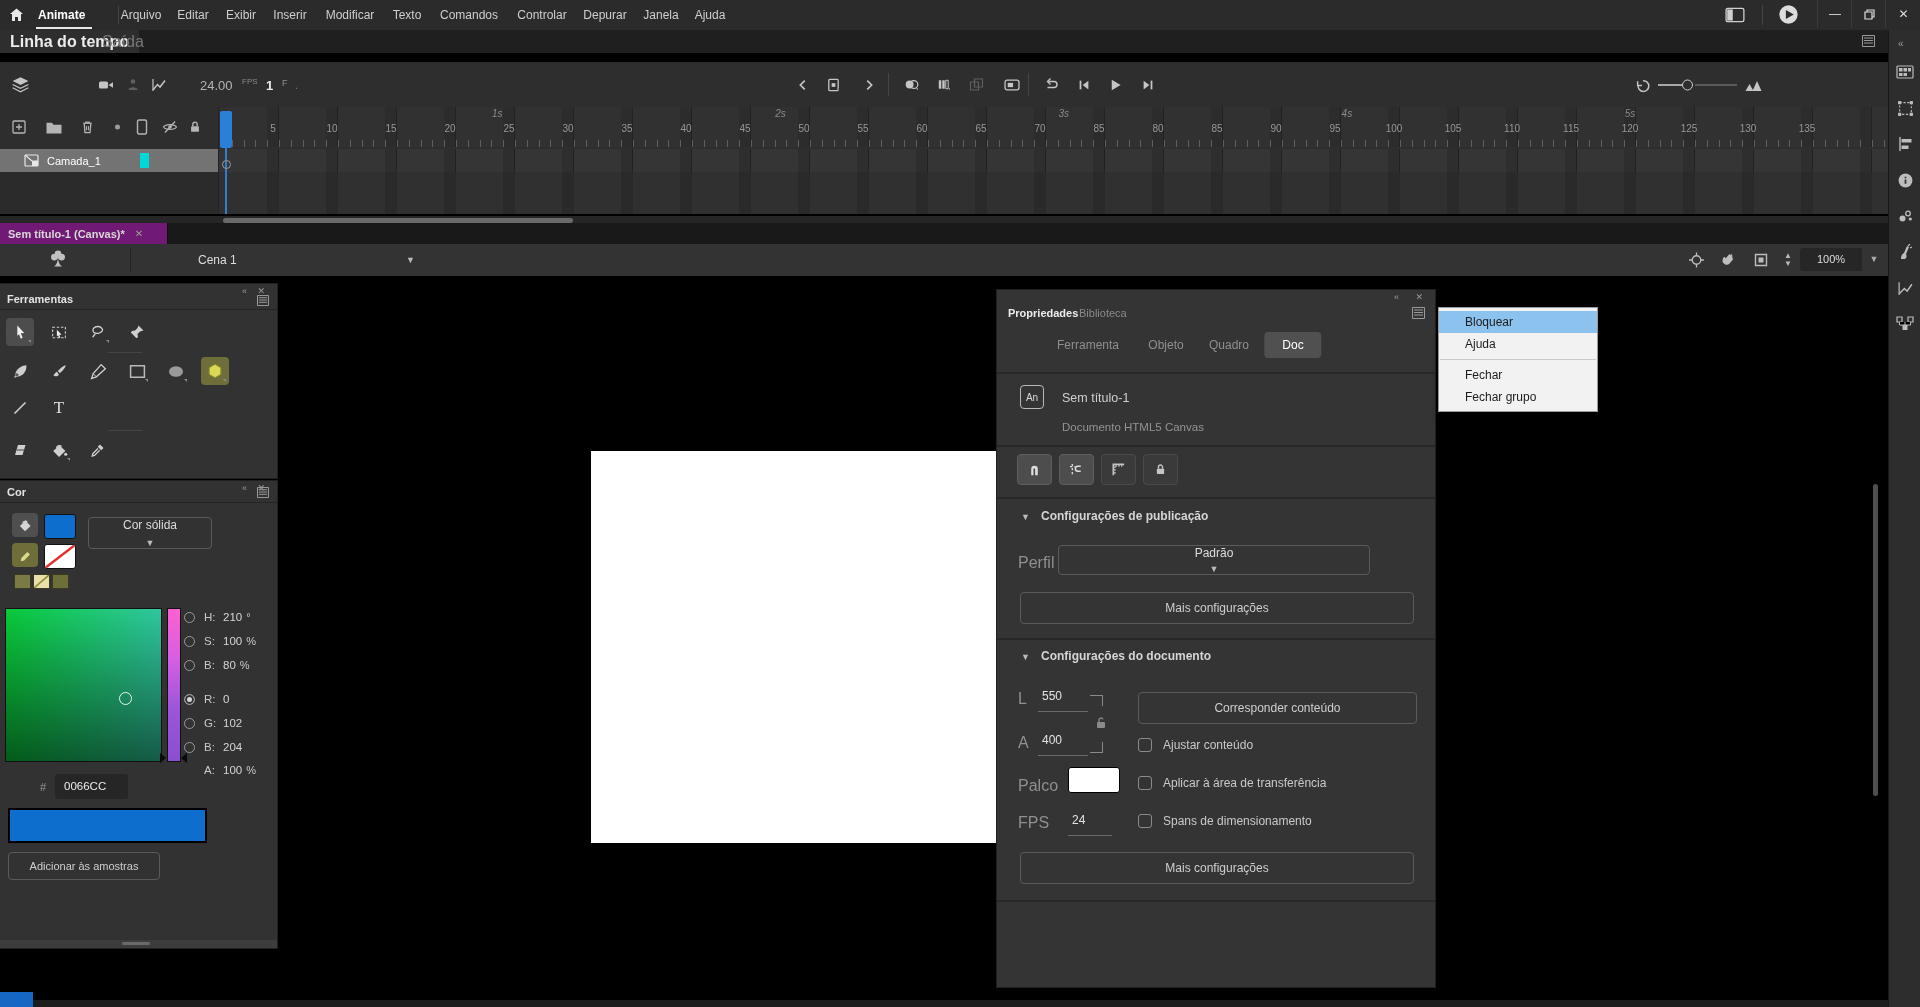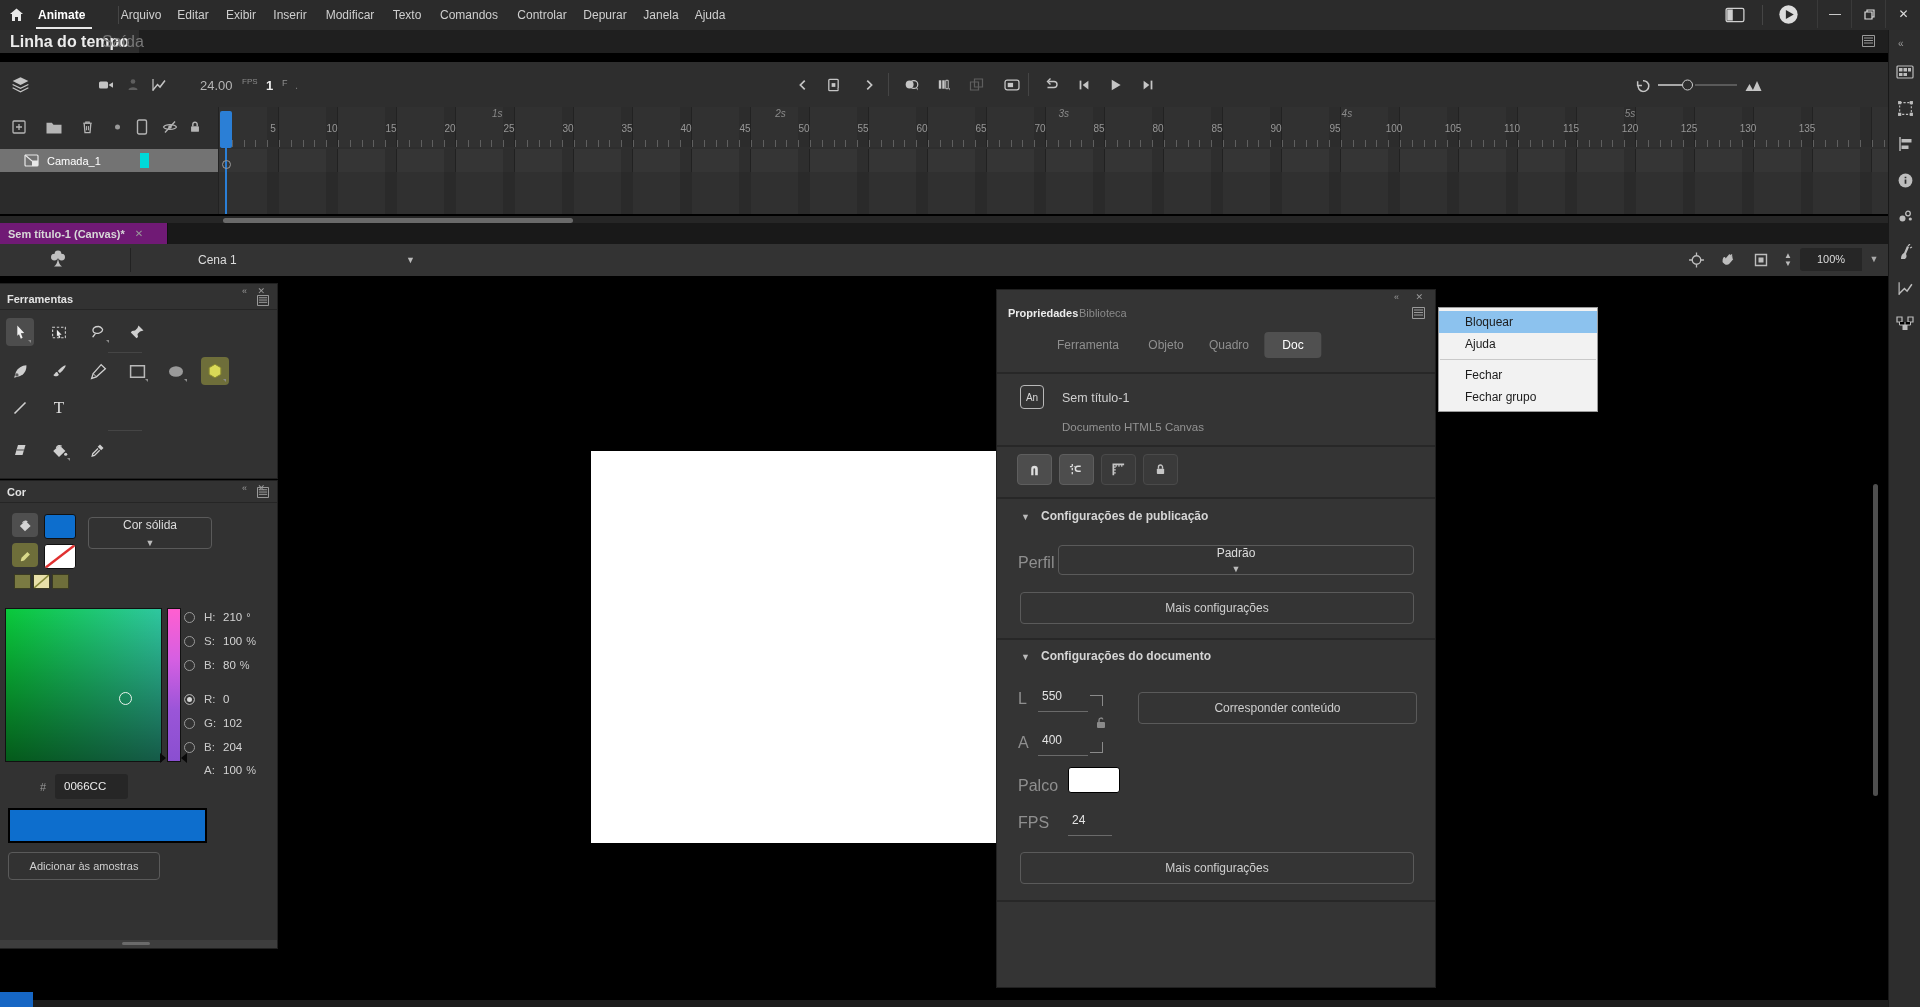--- a/index.html
+++ b/index.html
@@ -681,21 +681,21 @@
           <path d="M5.5 7V5a2.5 2.5 0 0 1 5 0v2" fill="none" stroke="#c5c5c5" stroke-width="1.4"></path>
         </svg>
     </div>
 
     <div class="divline" style="top:207px;"></div>
 
     <span class="abs chev" style="left:24px;top:222px;">▼</span>
     <span class="abs secthdr" style="left:44px;top:219px;">Configurações de publicação</span>
 
     <span class="abs flabel" style="left:21px;top:264px;">Perfil</span>
-    <div class="ddown abs" style="left:61px;top:255px;width:356px;height:30px;padding:0 28px;">
+    <div class="ddown abs" style="left:61px;top:255px;width:312px;height:30px;padding:0 28px;">
       <span style="flex:1;font-size:12px;">Padrão</span>
       <span class="chev">▼</span>
     </div>
     <div class="btn abs" style="left:23px;top:302px;width:394px;height:32px;font-size:12px;">Mais configurações</div>
 
     <div class="divline" style="top:348px;"></div>
 
     <span class="abs chev" style="left:24px;top:362px;">▼</span>
     <span class="abs secthdr" style="left:44px;top:359px;">Configurações do documento</span>
 
@@ -711,20 +711,34 @@
           <path d="M4 6V4a2 2 0 0 1 3.9-.6" fill="none" stroke="#8a8a8a" stroke-width="1.3"></path>
         </svg>
     </span>
 
     <div class="btn abs" style="left:141px;top:402px;width:279px;height:32px;font-size:12px;">Corresponder conteúdo</div>
 
     <span class="abs flabel" style="left:21px;top:444px;">A</span>
     <span class="abs fval" style="left:45px;top:443px;">400</span>
     <span class="uline" style="left:41px;top:465px;width:50px;"></span>
 
+    <div class="abs" style="left:141px;top:443px;" id="doc-checks">
+        <div class="checkrow">
+          <span class="checkbox"></span>
+          <span class="checklabel">Ajustar conteúdo</span>
+        </div>
+        <div class="checkrow">
+          <span class="checkbox"></span>
+          <span class="checklabel">Aplicar à área de transferência</span>
+        </div>
+        <div class="checkrow">
+          <span class="checkbox"></span>
+          <span class="checklabel">Spans de dimensionamento</span>
+        </div>
+      </div>
 
     <span class="abs flabel" style="left:21px;top:487px;">Palco</span>
     <div class="abs" style="left:71px;top:477px;width:50px;height:24px;background:#fff;border-radius:3px;border:1px solid #000;"></div>
 
     <span class="abs flabel" style="left:21px;top:524px;">FPS</span>
     <span class="abs fval" style="left:75px;top:523px;">24</span>
     <span class="uline" style="left:71px;top:545px;width:44px;"></span>
 
     <div class="btn abs" style="left:23px;top:562px;width:394px;height:32px;font-size:12px;">Mais configurações</div>
 

